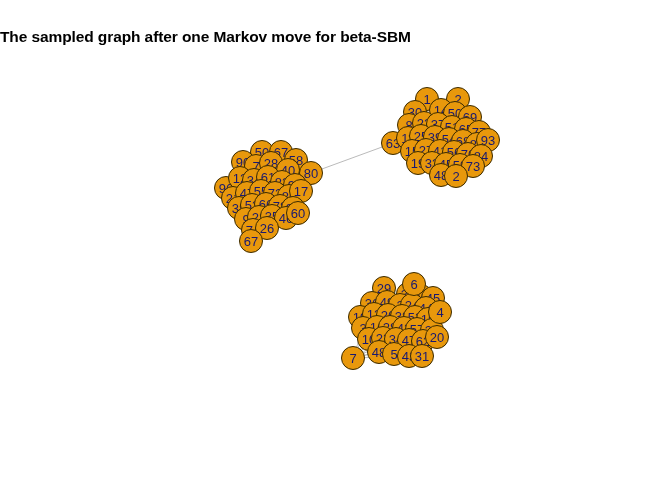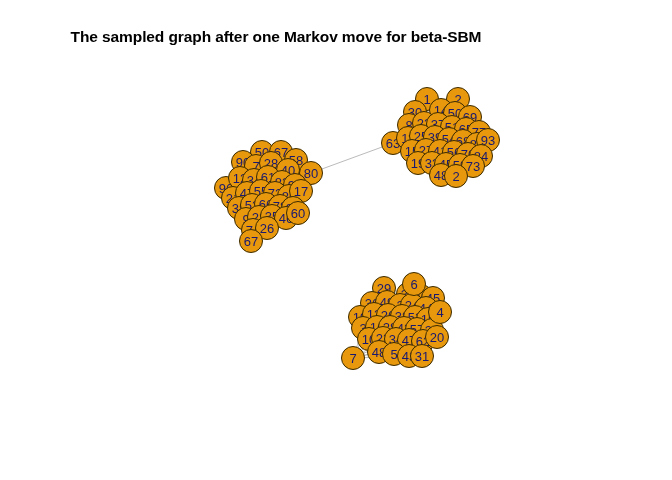--- a/index.html
+++ b/index.html
@@ -18,21 +18,20 @@
     position: relative;
     width: 672px;
     height: 480px;
     background: #ffffff;
   }
   #plot-title {
     position: absolute;
     top: 28px;
     left: 0;
     width: 552px;
-    text-align: center;
     font-family: "Liberation Sans", sans-serif;
     font-weight: bold;
     font-size: 15.5px;
     color: #000000;
     letter-spacing: -0.1px;
     white-space: nowrap;
   }
   #graph-canvas {
     position: absolute;
     top: 0;

